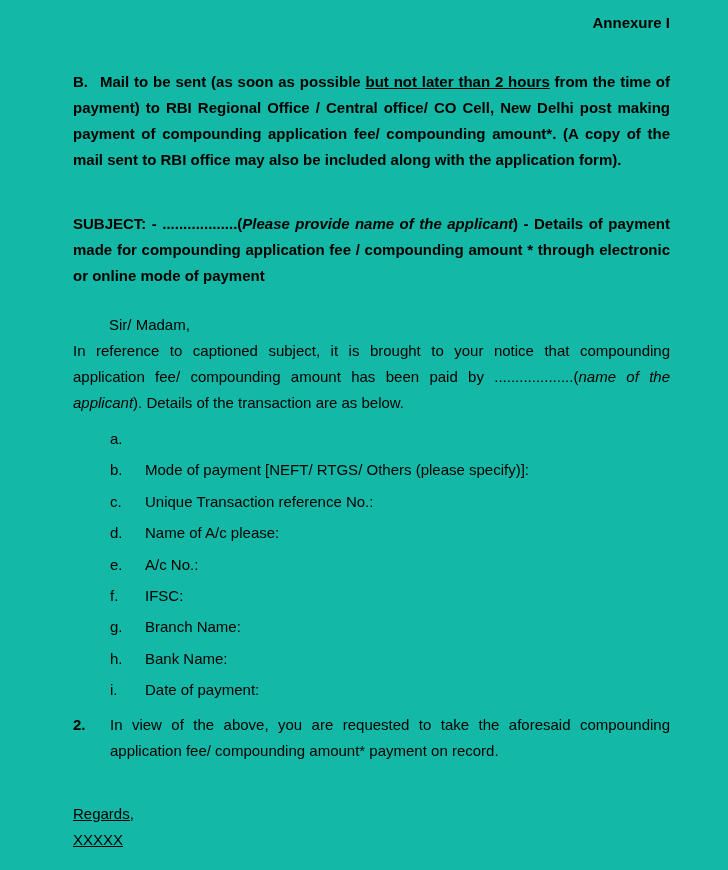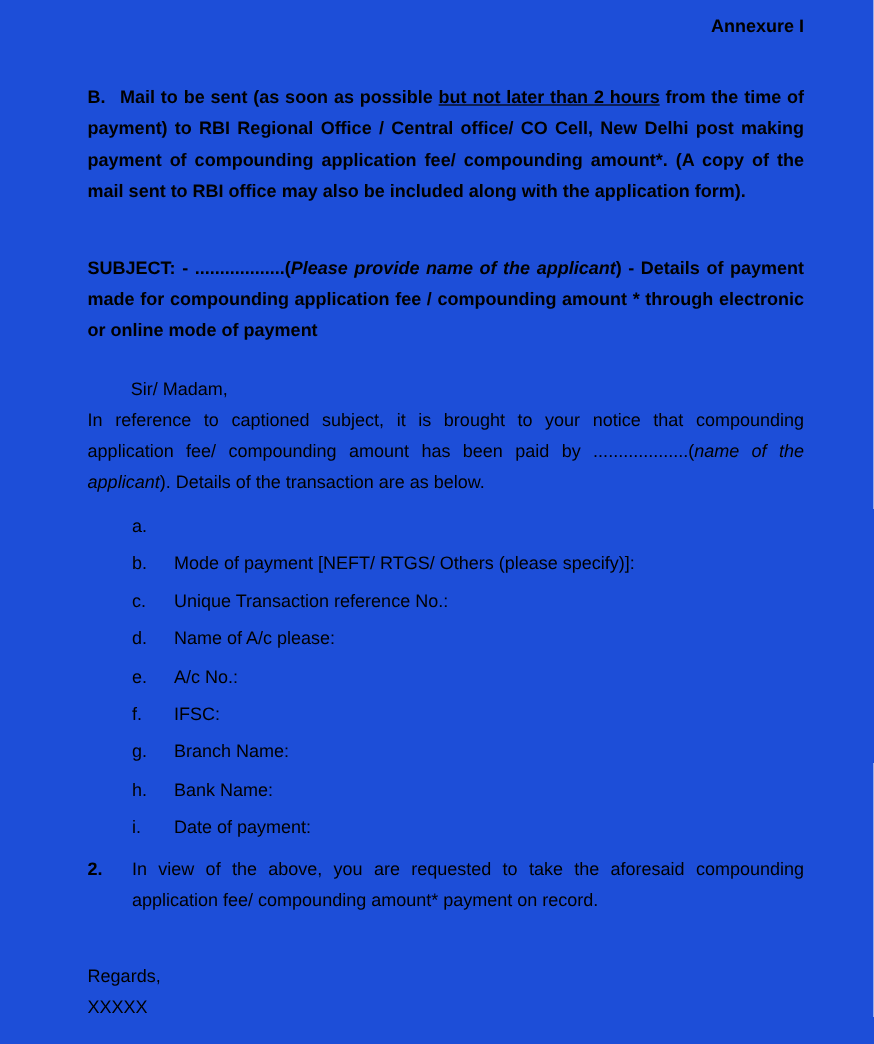--- a/index.html
+++ b/index.html
@@ -1,20 +1,20 @@
 <!DOCTYPE html>
 <html><head>
 <meta charset="utf-8">
 <style>
   * { margin: 0; padding: 0; box-sizing: border-box; }
   html, body { background: #ffffff; }
   .page {
     width: 728px;
     height: 870px;
-    background: #1d4ed8;
+    background: #14b8a6;
     color: #000000;
     font-family: "Liberation Sans", sans-serif;
     font-size: 15px;
     padding: 14px 58px 0 73px;
     overflow: hidden;
     position: relative;
   }
   .annexure {
     text-align: right;
     font-weight: bold;
@@ -74,20 +74,21 @@
     flex: 0 0 37px;
     font-weight: bold;
   }
   .item2 .li-text {
     flex: 1;
     text-align: justify;
   }
   .closing {
     margin-top: 37px;
     line-height: 26px;
+    text-decoration: underline;
   }
   .footnotes {
     margin-top: 21px;
     margin-left: 0;
     font-size: 12px;
     line-height: 15px;
   }
   .footnotes .fn-symbol { padding-right: 4px; }
   .fn-star .fn-symbol {
     position: relative;

